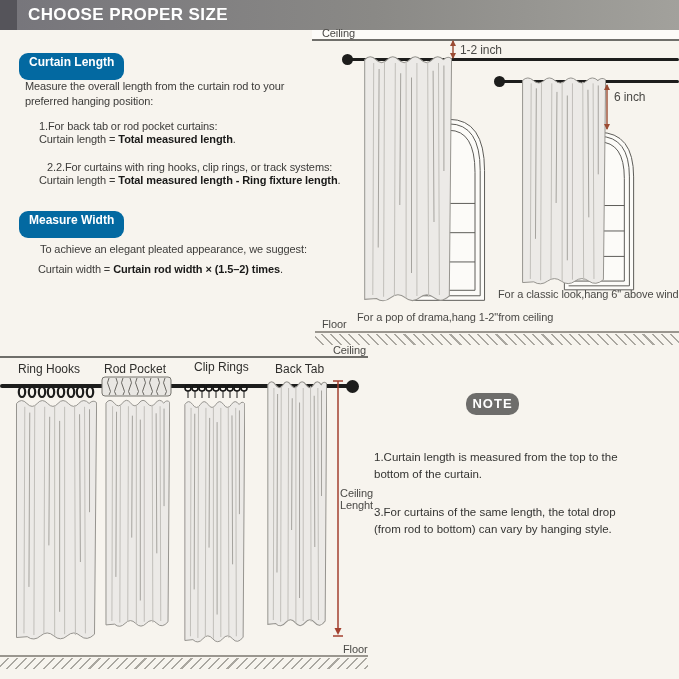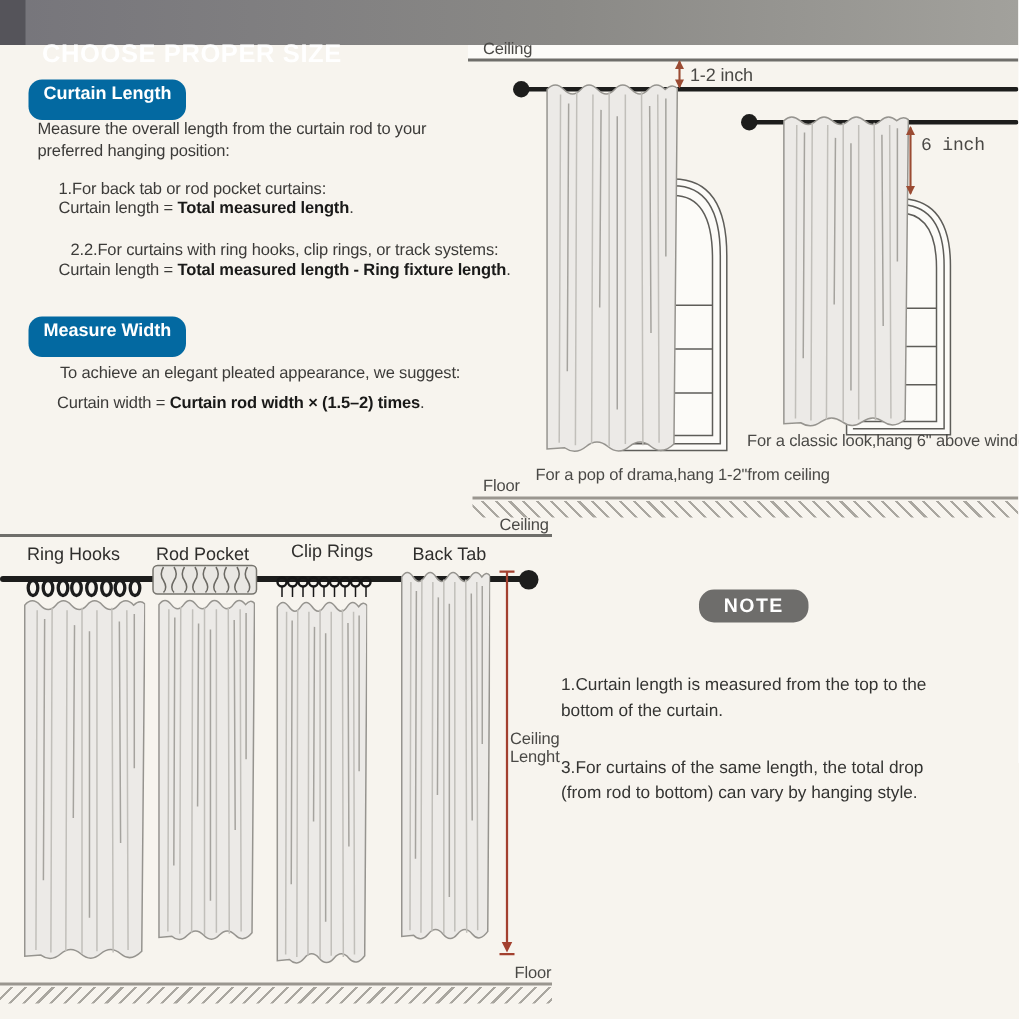--- a/index.html
+++ b/index.html
@@ -2,27 +2,27 @@
 <html><head>
 <meta charset="utf-8">
 <style>
   html,body{margin:0;padding:0;background:#ffffff;}
   #page{position:relative;width:679px;height:679px;background:#f7f4ee;overflow:hidden;
         font-family:"Liberation Sans",sans-serif;color:#3c3b39;}
   .abs{position:absolute;}
   
   .header{left:0;top:0;width:679px;height:30px;background:linear-gradient(90deg,#76757b 0%,#8a8986 55%,#a2a19c 100%);}
   .header-dark{left:0;top:0;width:17px;height:30px;background:#55545a;}
-  .header-title{left:28px;top:5px;font-size:17px;font-weight:bold;color:#ffffff;letter-spacing:.4px;margin-top:21px;}
+  .header-title{left:28px;top:5px;font-size:17px;font-weight:bold;color:#ffffff;letter-spacing:.4px;}
   .sky{left:312px;top:30px;width:367px;height:10px;background:#fcfbf8;}
   
   .badge{position:absolute;background:#0369a1;color:#fff;font-weight:bold;font-size:12px;
          padding:3px 10px 12px;border-radius:9px;line-height:1;}
   .note-badge{position:absolute;background:#6e6d6b;color:#fff;font-weight:bold;font-size:13px;
-         width:73px;height:22px;border-radius:10px;text-align:center;line-height:22px;letter-spacing:1px;}
+         width:53px;height:22px;border-radius:10px;text-align:center;line-height:22px;letter-spacing:1px;}
   
   .txt{position:absolute;font-size:11px;line-height:1.32;letter-spacing:-0.1px;color:#3c3b39;}
   .nowrap{white-space:nowrap;margin-left:15px;}
   .b{font-weight:bold;color:#191918;}
   .red{color:#94483a;text-align:center;}
   .cap{position:absolute;font-size:11px;color:#4a4946;letter-spacing:-0.1px;white-space:nowrap;}
   .styl{position:absolute;font-size:12px;color:#2f2e2c;white-space:nowrap;}
   
   .hline{position:absolute;background:#6f6e6a;height:2px;}
   .floorline{position:absolute;background:#9a968f;height:2px;}
@@ -105,21 +105,21 @@
     </svg>
   <svg class="abs" style="left:520px;top:74px;" width="86" height="215">
       <use href="#sym-curtain"></use>
     </svg>
 
   <svg class="abs" style="left:601px;top:84px;" width="12" height="46">
     <line x1="6" y1="1" x2="6" y2="45" stroke="#9b4b33" stroke-width="1.4"></line>
     <polygon points="3,6 9,6 6,0" fill="#9b4b33"></polygon>
     <polygon points="3,40 9,40 6,46" fill="#9b4b33"></polygon>
   </svg>
-  <div class="cap red" style="left:614px;top:90px;font-size:12px;font-family:Liberation Mono, monospace;">6 inch</div>
+  <div class="cap red" style="left:614px;top:90px;font-size:12px;">6 inch</div>
 
   <div class="cap" style="left:498px;top:288px;">For a classic look,hang 6" above window</div>
   <div class="cap" style="left:357px;top:311px;">For a pop of drama,hang 1-2"from ceiling</div>
 
   <div class="cap red" style="left:322px;top:318px;">Floor</div>
   <div class="floorline" style="left:315px;top:331px;width:364px;"></div>
   <div class="hatch-a" style="left:315px;top:334px;width:364px;"></div>
 
   <div class="cap red" style="left:333px;top:344px;">Ceiling</div>
   <div class="hline" style="left:0px;top:356px;width:368px;height:1.5px;"></div>

